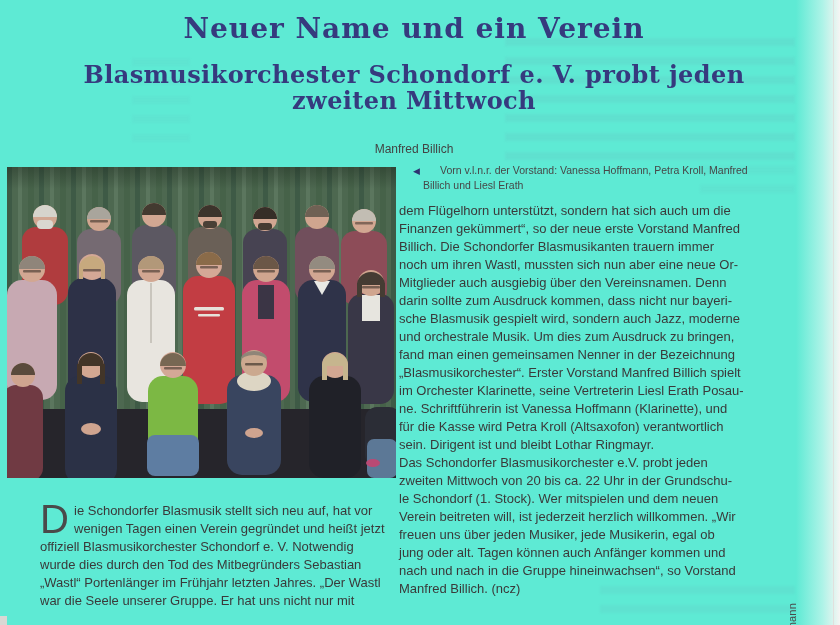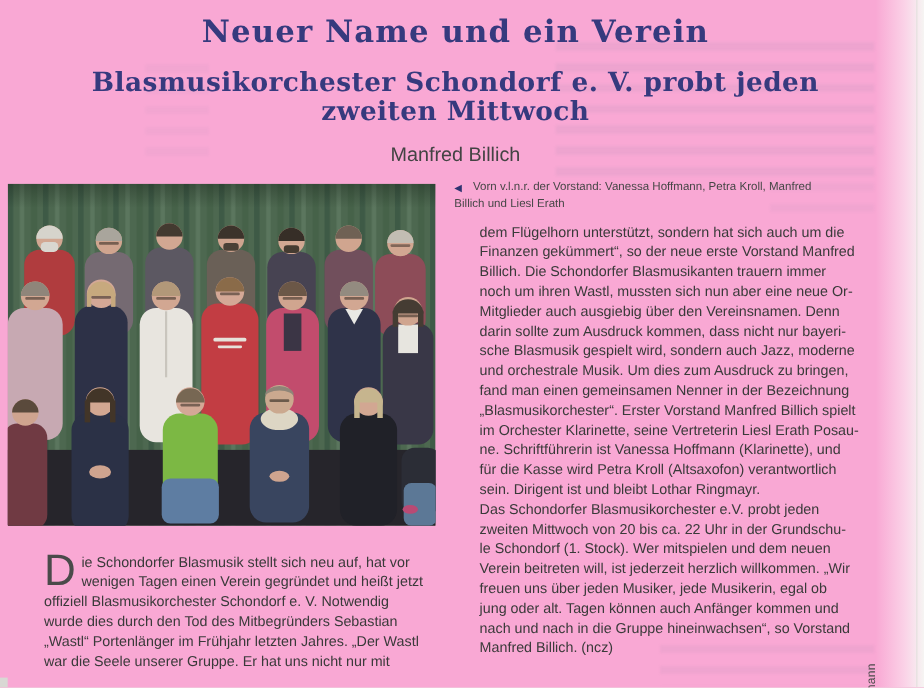--- a/index.html
+++ b/index.html
@@ -1,49 +1,49 @@
 <!DOCTYPE html>
 <html><head>
 <meta charset="utf-8">
 <style>
   html,body{margin:0;padding:0;}
   body{width:840px;height:625px;overflow:hidden;background:#e9e8e5;}
   .page{
     position:relative;width:840px;height:625px;
-    background:#f9a8d4;
+    background:#5eead4;
     font-family:"Liberation Sans",sans-serif;
     color:#3a3a3a;
   }
   
   .head-wrap{position:absolute;left:0;top:0;width:828px;text-align:center;}
   .title{
     margin-top:12px;
     font-family:"DejaVu Serif","Liberation Serif",serif;
     font-weight:bold;font-size:28px;letter-spacing:1px;
     color:#363a7e;
   }
   .subtitle{
     margin-top:17px;
     font-family:"DejaVu Serif","Liberation Serif",serif;
     font-weight:bold;font-size:24px;letter-spacing:0.4px;
     color:#363a7e;line-height:26px;
   }
-  .author{margin-top:16px;font-size:18px;color:#434343;}
+  .author{margin-top:28px;font-size:12px;color:#434343;}
   
   .photo{position:absolute;left:7px;top:167px;width:389px;height:311px;}
   .photo svg{display:block;}
   
   .caption{position:absolute;left:413px;top:163px;width:350px;
     font-size:10.5px;line-height:14.5px;color:#474747;}
   .caption-marker{position:absolute;left:0;top:1px;font-size:9px;color:#2e3370;}
-  .caption-lines > div{white-space:nowrap;}
+  .caption-lines > div{white-space:nowrap;margin-left:10px;}
   .caption-lines > div:nth-child(1){padding-left:17px;}
   
   .bline{white-space:nowrap;height:18px;line-height:18px;font-size:13px;color:#3a3a3a;}
-  .col-right{position:absolute;left:436px;top:202px;width:395px;}
+  .col-right{position:absolute;left:399px;top:202px;width:395px;}
   .col-left{position:absolute;left:40px;top:502px;width:362px;}
   .col-left .bline:nth-child(1),
   .col-left .bline:nth-child(2){padding-left:34px;}
   .dropcap{
     position:absolute;left:40px;top:501px;
     font-size:40px;line-height:36px;color:#4a4a4a;font-weight:400;
   }
   
   .credit{
     position:absolute;right:42px;bottom:22px;

